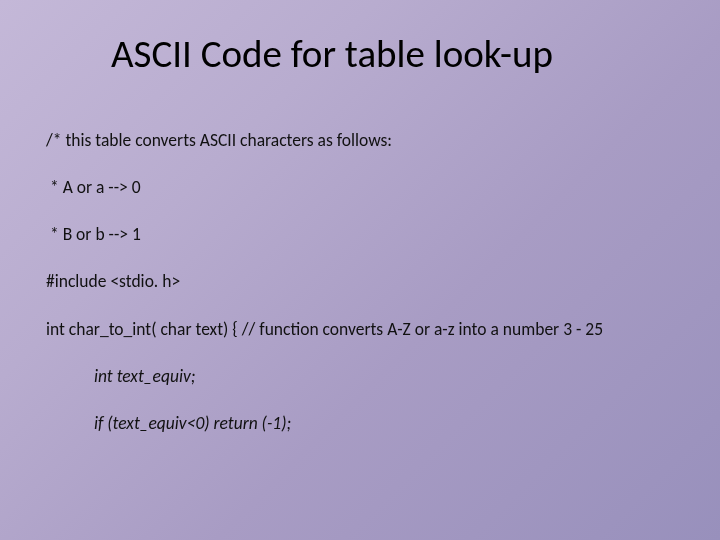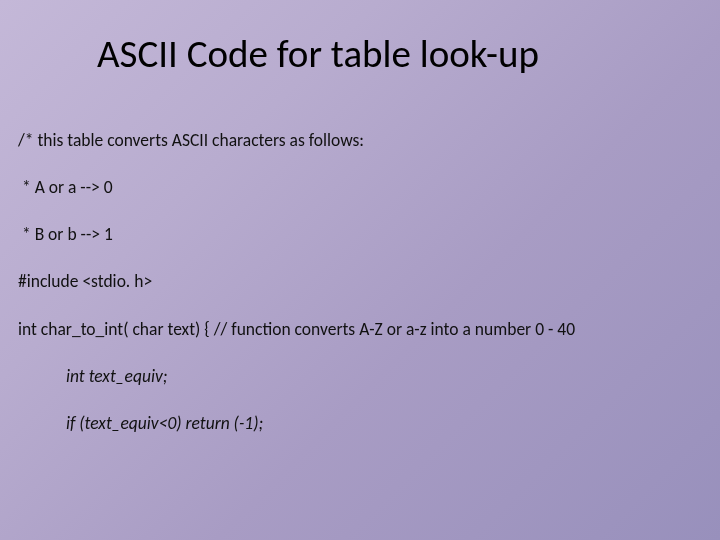--- a/index.html
+++ b/index.html
@@ -11,21 +11,21 @@
   }
   body {
     background: linear-gradient(135deg, #c4b8d8 0%, #b8accf 30%, #a89cc4 60%, #9890bc 100%);
     font-family: Calibri, "Segoe UI", Arial, sans-serif;
     color: #1a1a1a;
   }
   .slide {
     box-sizing: border-box;
     width: 648px;
     height: 540px;
-    padding: 24px 40px 30px 28px;
+    padding: 24px 40px 30px 56px;
   }
   .title {
     font-size: 39px;
     font-weight: 400;
     text-align: center;
     margin: 6px 0 28px 0;
     letter-spacing: 0px;
     color: #000;
   }
   .code-block {
@@ -42,21 +42,21 @@
 </head>
 <body>
 
 <div class="slide">
   <div class="title">ASCII Code for table look-up</div>
   <div class="code-block">
 <span class="ln">/* this table converts ASCII characters as follows:</span>
 <span class="ln"> * A or a --&gt; 0</span>
 <span class="ln"> * B or b --&gt; 1</span>
 <span class="ln">#include &lt;stdio. h&gt;</span>
-<span class="ln">int char_to_int( char text) { // function converts A-Z or a-z into a number 0 - 40</span>
+<span class="ln">int char_to_int( char text) { // function converts A-Z or a-z into a number 3 - 25</span>
 <span class="i1">int text_equiv;</span>
 <span class="i1">if (text_equiv&lt;0) return (-1);</span>
 
 
 
 
   </div>
 </div>
 
 </body></html>

